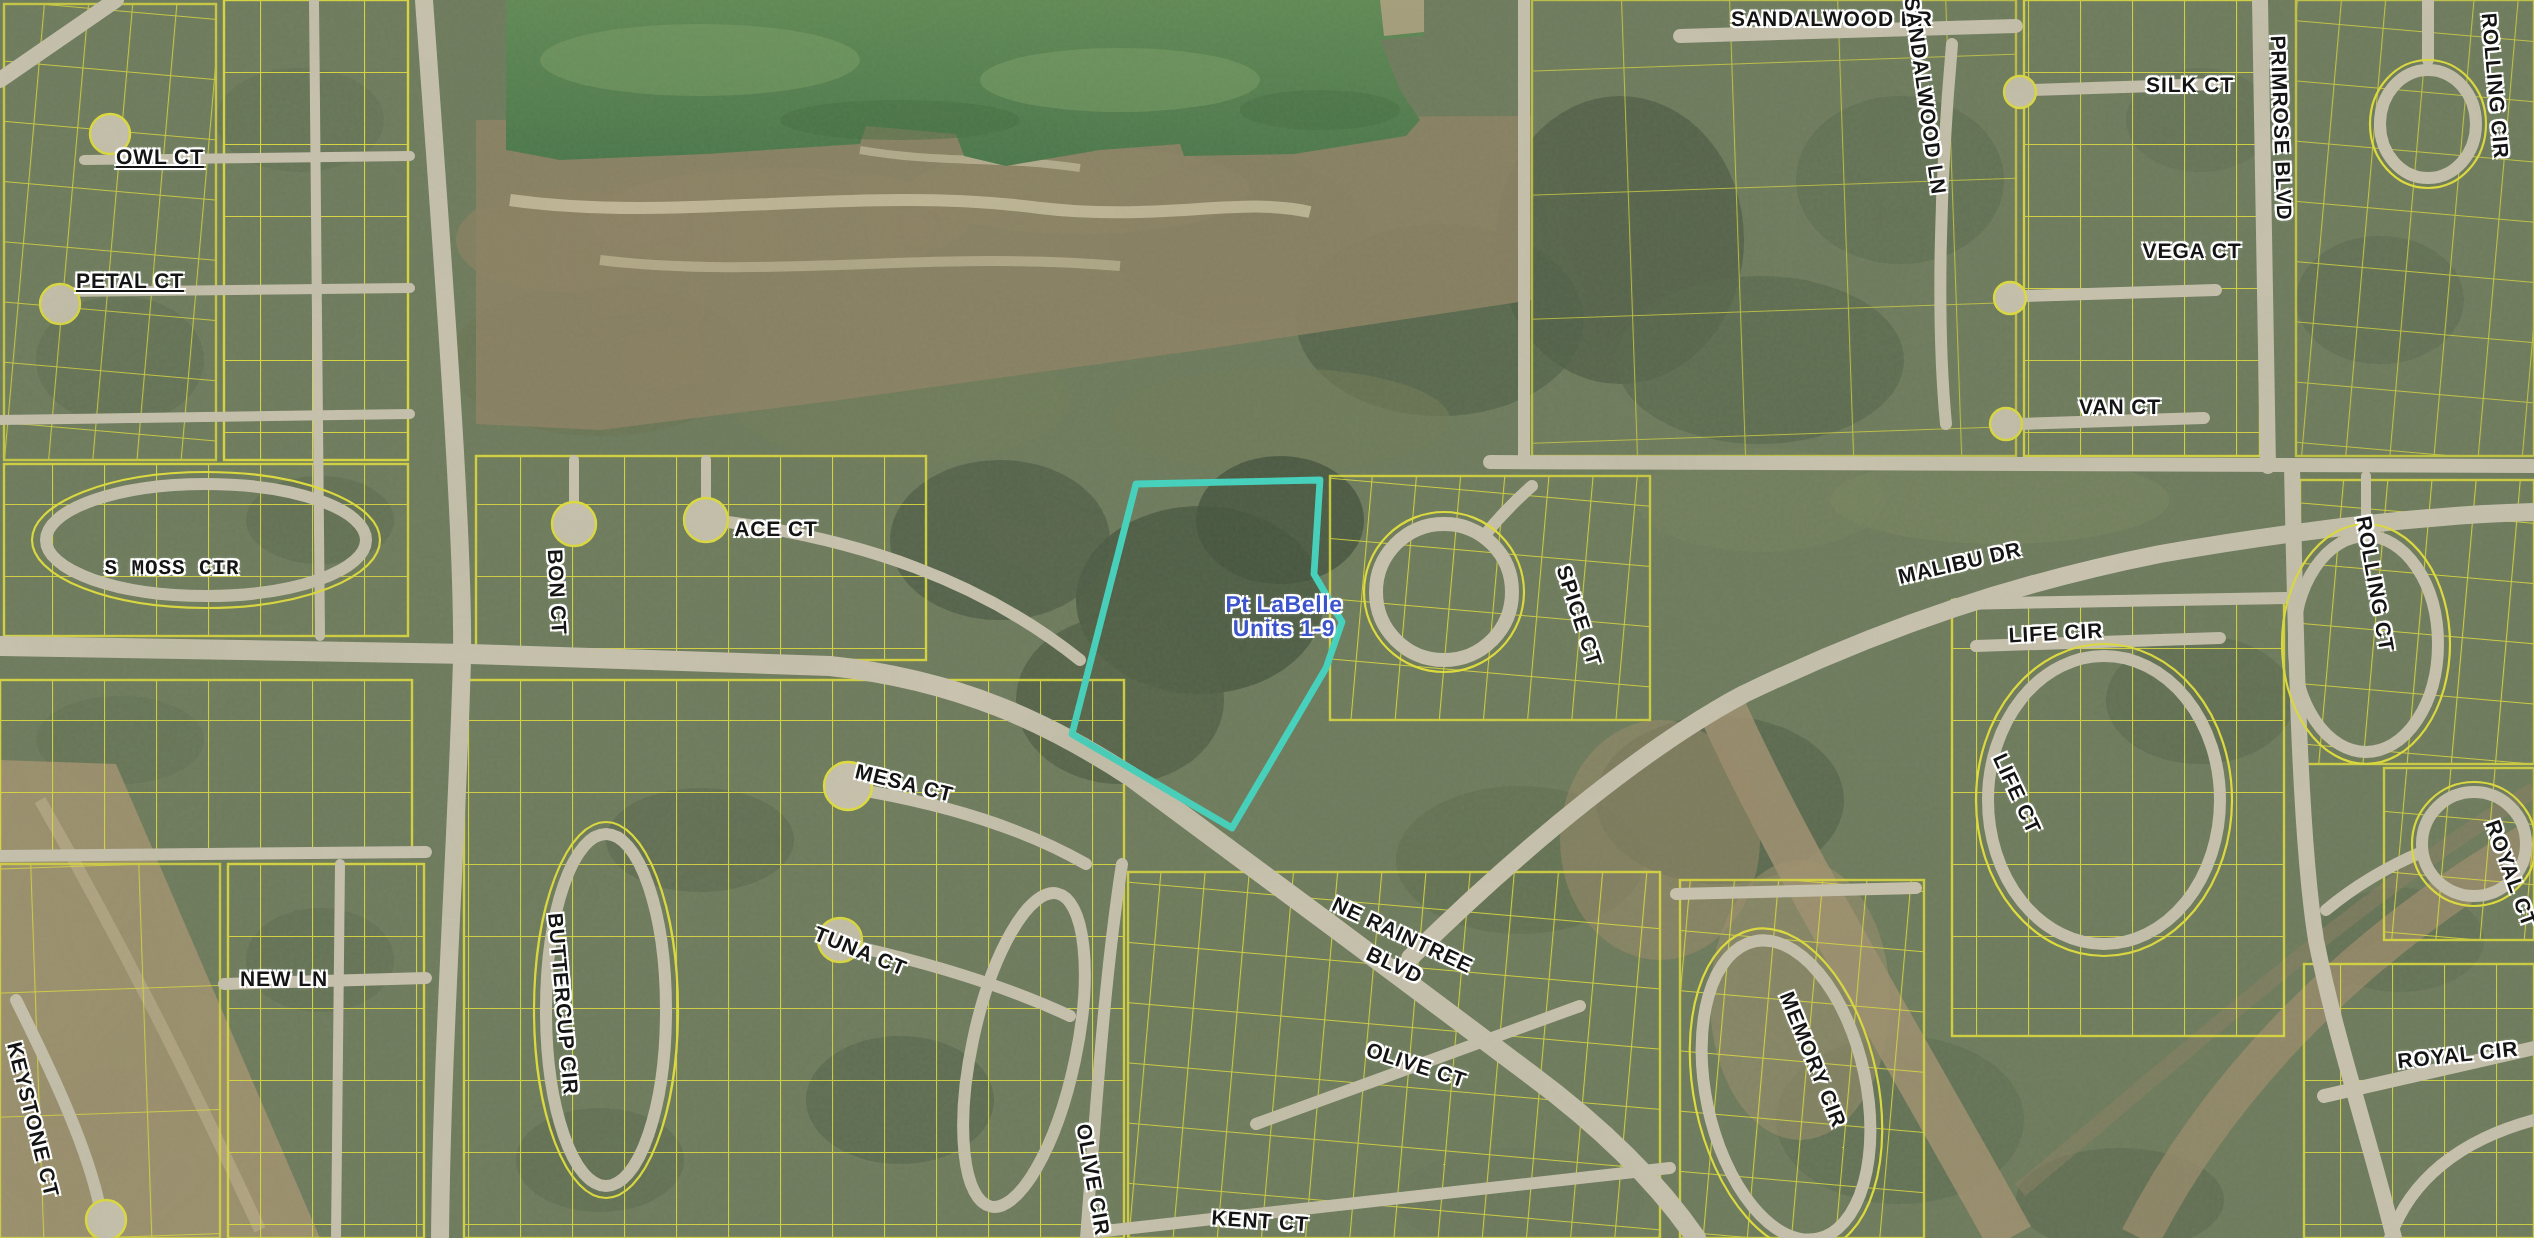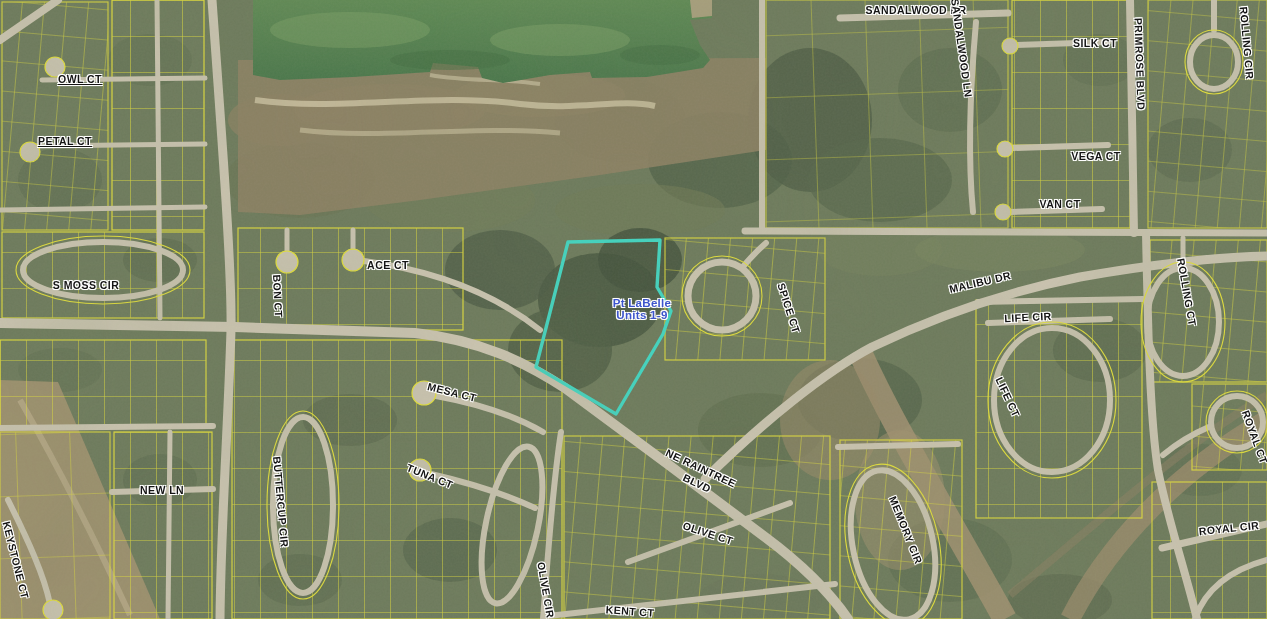--- a/index.html
+++ b/index.html
@@ -217,38 +217,38 @@
     <rect x="0" y="0" width="1267" height="619" filter="url(#grain)" opacity=".55"></rect>
   </svg>
 
   <div class="label-layer">
     <div class="highlight-label">
       <div>Pt LaBelle</div>
       <div>Units 1-9</div>
     </div>
   <div class="street-label" style="left: 80px; top: 79px; transform: translate(-50%, -50%) rotate(0deg); text-decoration: underline;">OWL CT</div>
       <div class="street-label" style="left: 65px; top: 141px; transform: translate(-50%, -50%) rotate(0deg); text-decoration: underline;">PETAL CT</div>
-      <div class="street-label" style="left: 86px; top: 285px; transform: translate(-50%, -50%) rotate(0deg);">S MOSS CIR</div>
+      <div class="street-label" style="left: 86px; top: 285px; transform: translate(-50%, -50%) rotate(0deg); font-family: Liberation Mono, monospace;">S MOSS CIR</div>
       <div class="street-label" style="left: 916px; top: 10px; transform: translate(-50%, -50%) rotate(0deg);">SANDALWOOD DR</div>
       <div class="street-label" style="left: 962px; top: 48px; transform: translate(-50%, -50%) rotate(82deg);">SANDALWOOD LN</div>
       <div class="street-label" style="left: 1095px; top: 43px; transform: translate(-50%, -50%) rotate(0deg); text-align: right;">SILK CT</div>
       <div class="street-label" style="left: 1140px; top: 64px; transform: translate(-50%, -50%) rotate(88deg);">PRIMROSE BLVD</div>
       <div class="street-label" style="left: 1247px; top: 43px; transform: translate(-50%, -50%) rotate(85deg);">ROLLING CIR</div>
-      <div class="street-label" style="left: 1096px; top: 156px; transform: translate(-50%, -50%) rotate(0deg);">VEGA CT</div>
+      <div class="street-label" style="left: 1096px; top: 126px; transform: translate(-50%, -50%) rotate(0deg);">VEGA CT</div>
       <div class="street-label" style="left: 1060px; top: 204px; transform: translate(-50%, -50%) rotate(0deg);">VAN CT</div>
       <div class="street-label" style="left: 388px; top: 265px; transform: translate(-50%, -50%) rotate(0deg);">ACE CT</div>
       <div class="street-label" style="left: 278px; top: 296px; transform: translate(-50%, -50%) rotate(87deg);">BON CT</div>
       <div class="street-label" style="left: 789px; top: 308px; transform: translate(-50%, -50%) rotate(72deg);">SPICE CT</div>
       <div class="street-label" style="left: 980px; top: 282px; transform: translate(-50%, -50%) rotate(-13deg);">MALIBU DR</div>
       <div class="street-label" style="left: 1028px; top: 317px; transform: translate(-50%, -50%) rotate(-3deg);">LIFE CIR</div>
       <div class="street-label" style="left: 1187px; top: 292px; transform: translate(-50%, -50%) rotate(80deg);">ROLLING CT</div>
       <div class="street-label" style="left: 1008px; top: 397px; transform: translate(-50%, -50%) rotate(65deg);">LIFE CT</div>
       <div class="street-label" style="left: 1255px; top: 437px; transform: translate(-50%, -50%) rotate(70deg);">ROYAL CT</div>
       <div class="street-label" style="left: 452px; top: 392px; transform: translate(-50%, -50%) rotate(14deg);">MESA CT</div>
-      <div class="street-label" style="left: 142px; top: 490px; transform: translate(-50%, -50%) rotate(0deg); margin-left: 20px;">NEW LN</div>
+      <div class="street-label" style="left: 142px; top: 490px; transform: translate(-50%, -50%) rotate(0deg);">NEW LN</div>
       <div class="street-label" style="left: 16px; top: 560px; transform: translate(-50%, -50%) rotate(76deg);">KEYSTONE CT</div>
       <div class="street-label" style="left: 281px; top: 502px; transform: translate(-50%, -50%) rotate(85deg);">BUTTERCUP CIR</div>
       <div class="street-label" style="left: 430px; top: 476px; transform: translate(-50%, -50%) rotate(22deg);">TUNA CT</div>
       <div class="street-label" style="left: 701px; top: 468px; transform: translate(-50%, -50%) rotate(25deg);">NE RAINTREE</div>
       <div class="street-label" style="left: 697px; top: 483px; transform: translate(-50%, -50%) rotate(25deg);">BLVD</div>
       <div class="street-label" style="left: 708px; top: 533px; transform: translate(-50%, -50%) rotate(18deg);">OLIVE CT</div>
       <div class="street-label" style="left: 546px; top: 590px; transform: translate(-50%, -50%) rotate(80deg);">OLIVE CIR</div>
       <div class="street-label" style="left: 630px; top: 611px; transform: translate(-50%, -50%) rotate(4deg);">KENT CT</div>
       <div class="street-label" style="left: 906px; top: 530px; transform: translate(-50%, -50%) rotate(68deg);">MEMORY CIR</div>
       <div class="street-label" style="left: 1229px; top: 528px; transform: translate(-50%, -50%) rotate(-6deg);">ROYAL CIR</div>

